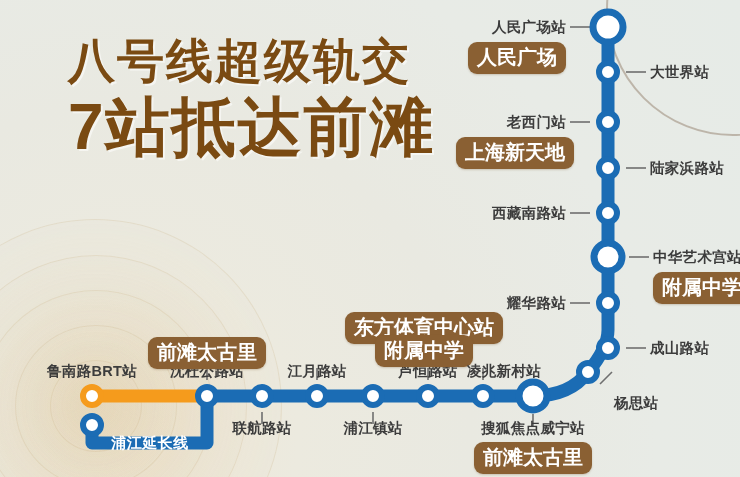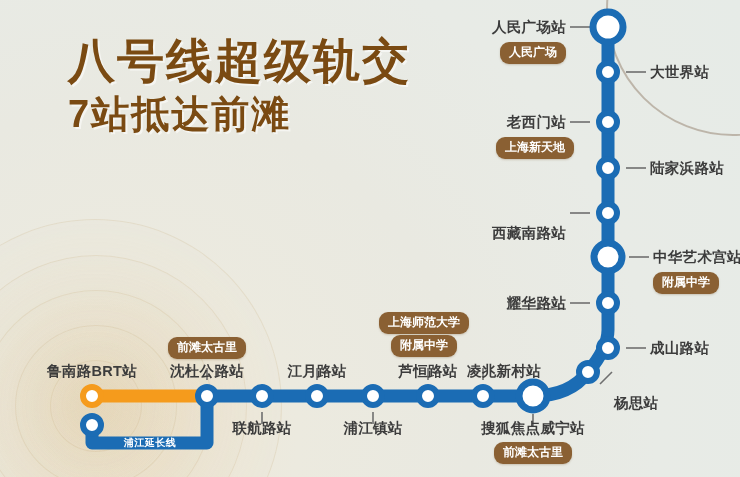--- a/index.html
+++ b/index.html
@@ -23,44 +23,44 @@
   
   .corner-arc{position:absolute;right:-120px;top:-118px;width:250px;height:250px;
               border-radius:50%;border:2px solid rgba(120,95,70,.38);}
   
   .headline{position:absolute;left:40px;top:36px;z-index:6;margin-left:28px;}
   .headline .l1,.headline .l2{
     color:#7a4a12;font-weight:bold;letter-spacing:2px;line-height:1.06;
     text-shadow:2px 2px 0 rgba(255,255,255,.55);white-space:nowrap;
   }
   .headline .l1{font-size:47px;}
-  .headline .l2{font-size:38px;margin-top:8px;}
+  .headline .l2{font-size:64px;margin-top:8px;}
   
   .project-badge{
     position:absolute;left:42px;top:249px;z-index:6;
     background:#ddc49a;border-radius:14px;
     padding:11px 26px;box-shadow:0 2px 4px rgba(150,120,70,.18);
   }
   .project-badge span{color:#7b4e1c;font-size:24px;font-weight:bold;letter-spacing:1px;white-space:nowrap;}
   
   .svgwrap{position:absolute;left:0;top:0;width:740px;height:477px;z-index:2;}
   
   .lbl{position:absolute;z-index:5;color:#3c3c3c;font-size:14.5px;white-space:nowrap;
        font-weight:600;letter-spacing:.3px;}
   .lbl.r{transform:translate(0,-50%);}        
   .lbl.l{transform:translate(-100%,-50%);}    
   .lbl.c{transform:translate(-50%,0);}        
   
   .poi{position:absolute;z-index:5;background:#8a6033;border-radius:9px;
-       padding:2px 9px 3px;color:#fff;font-size:12px;font-weight:bold;white-space:nowrap;
+       padding:2px 9px 3px;color:#fff;font-size:20px;font-weight:bold;white-space:nowrap;
        box-shadow:0 1px 2px rgba(110,80,40,.25);}
   .poi.c{transform:translateX(-50%);}
   .poi.l{transform:translateX(-100%);}
   
-  .branch-cap{position:absolute;z-index:5;color:#ffffff;font-size:10px;font-weight:bold;
+  .branch-cap{position:absolute;z-index:5;color:#ffffff;font-size:15px;font-weight:bold;
               white-space:nowrap;letter-spacing:.5px;transform:translate(-50%,-50%);}
   
   .watermark{position:absolute;z-index:7;right:8px;bottom:6px;
              color:rgba(120,120,120,.50);font-size:15px;font-weight:bold;white-space:nowrap;
              text-shadow:0 1px 0 rgba(255,255,255,.45);}
 </style>
 </head>
 <body>
 
 <div id="poster">
@@ -133,44 +133,44 @@
   <div class="lbl l" style="left:566px;top:27px;">人民广场站</div>
   <div class="poi l" style="left:566px;top:42px;">人民广场</div>
 
   <div class="lbl r" style="left:650px;top:72px;">大世界站</div>
 
   <div class="lbl l" style="left:566px;top:122px;">老西门站</div>
   <div class="poi l" style="left:574px;top:137px;">上海新天地</div>
 
   <div class="lbl r" style="left:650px;top:168px;">陆家浜路站</div>
 
-  <div class="lbl l" style="left:566px;top:213px;margin-top:20px;">西藏南路站</div>
+  <div class="lbl l" style="left:566px;top:213px;">西藏南路站</div>
 
   <div class="lbl r" style="left:653px;top:257px;">中华艺术宫站</div>
   <div class="poi" style="left:653px;top:272px;">附属中学</div>
 
-  <div class="lbl l" style="left:566px;top:303px;text-decoration:underline;">耀华路站</div>
+  <div class="lbl l" style="left:566px;top:303px;">耀华路站</div>
 
   <div class="lbl r" style="left:650px;top:348px;">成山路站</div>
 
   <div class="lbl r" style="left:614px;top:403px;">杨思站</div>
 
   <div class="lbl c" style="left:92px;top:362px;">鲁南路BRT站</div>
 
   <div class="lbl c" style="left:207px;top:362px;">沈杜公路站</div>
   <div class="poi c" style="left:207px;top:337px;">前滩太古里</div>
 
   <div class="lbl c" style="left:262px;top:419px;">联航路站</div>
 
   <div class="lbl c" style="left:317px;top:362px;">江月路站</div>
 
   <div class="lbl c" style="left:373px;top:419px;">浦江镇站</div>
 
   <div class="lbl c" style="left:428px;top:362px;">芦恒路站</div>
-  <div class="poi c" style="left:424px;top:312px;">上海师范大学</div>
+  <div class="poi c" style="left:424px;top:312px;">东方体育中心站</div>
   <div class="poi c" style="left:424px;top:335px;">附属中学</div>
 
   <div class="lbl c" style="left:504px;top:362px;">凌兆新村站</div>
 
   <div class="lbl c" style="left:533px;top:419px;">搜狐焦点威宁站</div>
   <div class="poi c" style="left:533px;top:442px;">前滩太古里</div>
 
   <div class="branch-cap" style="left:150px;top:443px;">浦江延长线</div>
 
 </div>

